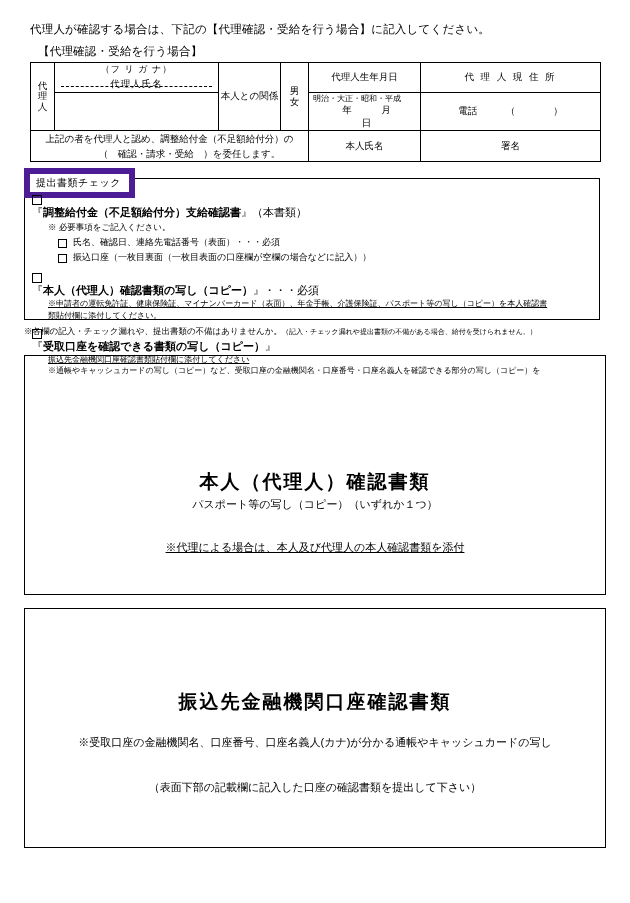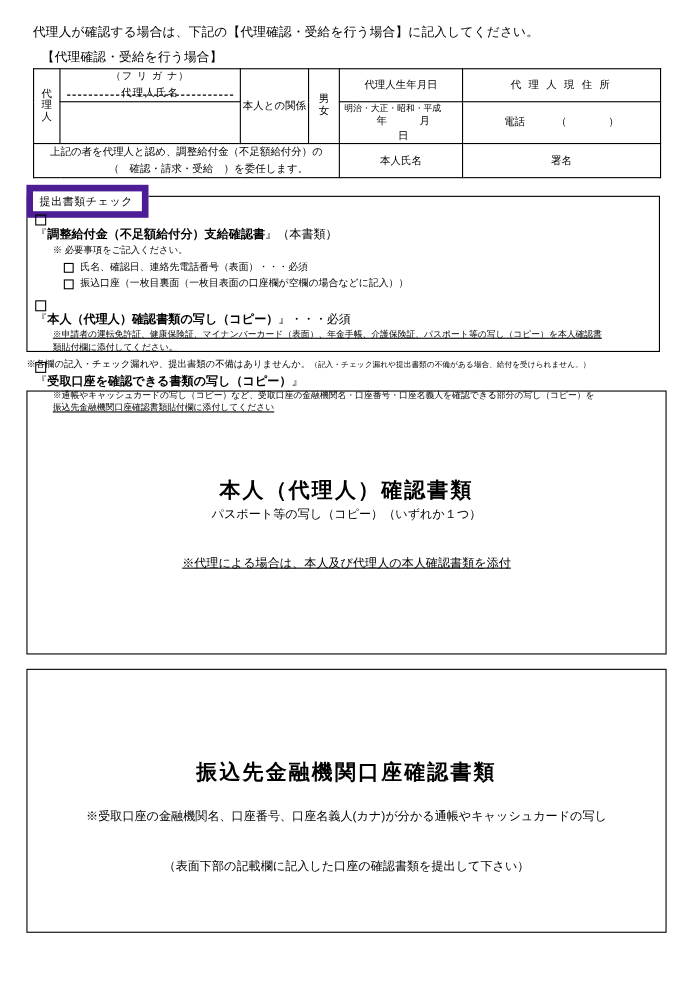--- a/index.html
+++ b/index.html
@@ -194,21 +194,21 @@
     text-align: center;
   }
   .box1 { left: 24px; top: 355px; width: 582px; height: 240px; }
   .box2 { left: 24px; top: 608px; width: 582px; height: 240px; }
 
   .big-title {
     font-size: 19px;
     font-weight: bold;
     letter-spacing: 2px;
   }
-  .box1 .big-title { margin-top: 77px; }
+  .box1 .big-title { margin-top: 113px; }
   .box2 .big-title { margin-top: 80px; }
   .box-line {
     font-size: 11px;
     margin-top: 14px;
     line-height: 1.7;
   }
   .box-line.second { margin-top: 0; }
   .box-underline {
     font-size: 11px;
     margin-top: 26px;
@@ -311,24 +311,24 @@
       <span class="u-line">類貼付欄に添付してください。</span>
     </div>
 
     <div class="chk-row mt4">
       <div class="chk-box"></div>
       <div class="chk-title">
         <span class="plain">『</span><span>受取口座を確認できる書類の写し（コピー）</span><span class="plain">』</span>
       </div>
     </div>
     <div class="note-small">
+      <span class="u-line">振込先金融機関口座確認書類貼付欄に添付してください</span>
+    </div>
+    <div class="note-small">
       <span>※通帳やキャッシュカードの写し（コピー）など、受取口座の金融機関名・口座番号・口座名義人を確認できる部分の写し（コピー）を</span>
-    </div>
-    <div class="note-small">
-      <span class="u-line">振込先金融機関口座確認書類貼付欄に添付してください</span>
     </div>
   </div>
 
   <div class="foot-note">
     <span>※各欄の記入・チェック漏れや、提出書類の不備はありませんか。</span><span class="tiny">（記入・チェック漏れや提出書類の不備がある場合、給付を受けられません。）</span>
   </div>
 
   <div class="doc-box box1">
     <div class="big-title">本人（代理人）確認書類</div>
     <div class="box-line second">パスポート等の写し（コピー）（いずれか１つ）</div>

